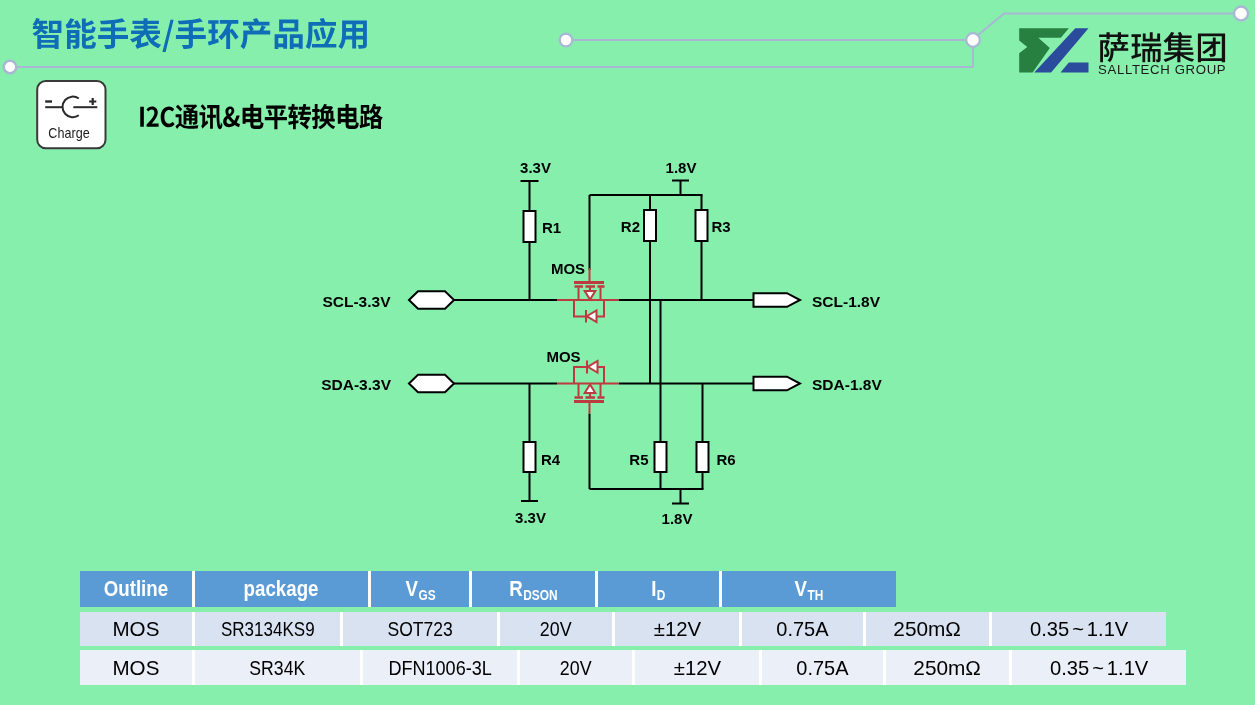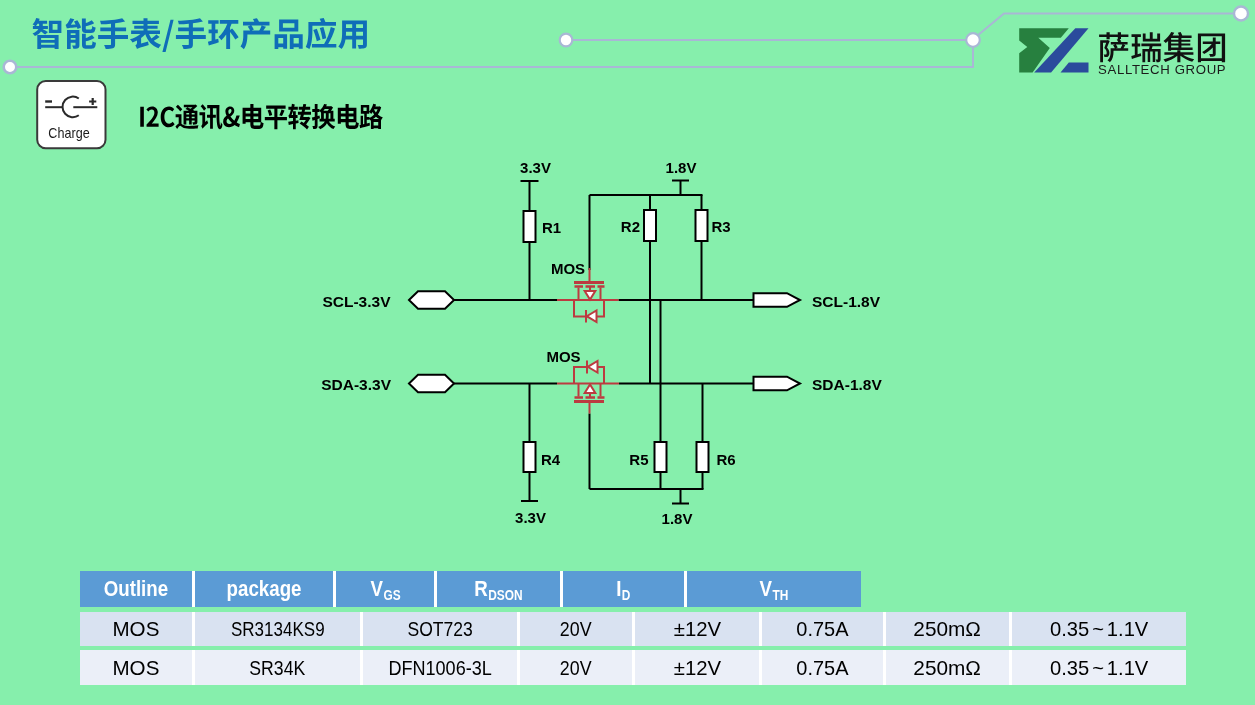--- a/index.html
+++ b/index.html
@@ -123,42 +123,42 @@
 <text x="812" y="307" font-family="Liberation Sans" font-size="15.5" font-weight="bold" fill="#000" text-anchor="start">SCL-1.8V</text>
 <text x="812" y="389.5" font-family="Liberation Sans" font-size="15.5" font-weight="bold" fill="#000" text-anchor="start">SDA-1.8V</text>
 <text x="530.5" y="522.5" font-family="Liberation Sans" font-size="15" font-weight="bold" fill="#000" text-anchor="middle">3.3V</text>
 <text x="677" y="523.5" font-family="Liberation Sans" font-size="15" font-weight="bold" fill="#000" text-anchor="middle">1.8V</text>
     </svg>
 <div id="tbl">
 <div class="trow" style="height:36.4px">
         <div class="hc" style="width:115px">
           <span>Outline</span>
         </div>
-        <div class="hc" style="width:141px">
+        <div class="hc" style="width:176px">
           <span>package</span>
         </div>
         <div class="hc" style="width:101px">
           <span>V<sub>GS</sub></span>
         </div>
         <div class="hc" style="width:126px">
           <span>R<sub>DSON</sub></span>
         </div>
         <div class="hc" style="width:124px">
           <span>I<sub>D</sub></span>
         </div>
         <div class="hc" style="width:174px">
           <span>V<sub>TH</sub></span>
         </div>
       </div>
 <div style="height:4.3px"></div>
 <div class="trow" style="height:34.6px">
         <div class="dc r1" style="width:115px">
           <span style="transform:scale(0.98,1)">MOS</span>
         </div>
-        <div class="dc r1" style="width:168px">
+        <div class="dc r1" style="width:148px">
           <span style="transform:scale(0.81,1)">SR3134KS9</span>
         </div>
         <div class="dc r1" style="width:157px">
           <span style="transform:scale(0.835,1)">SOT723</span>
         </div>
         <div class="dc r1" style="width:115px">
           <span style="transform:scale(0.85,1)">20V</span>
         </div>
         <div class="dc r1" style="width:127px">
           <span style="transform:scale(0.97,1)">±12V</span>

